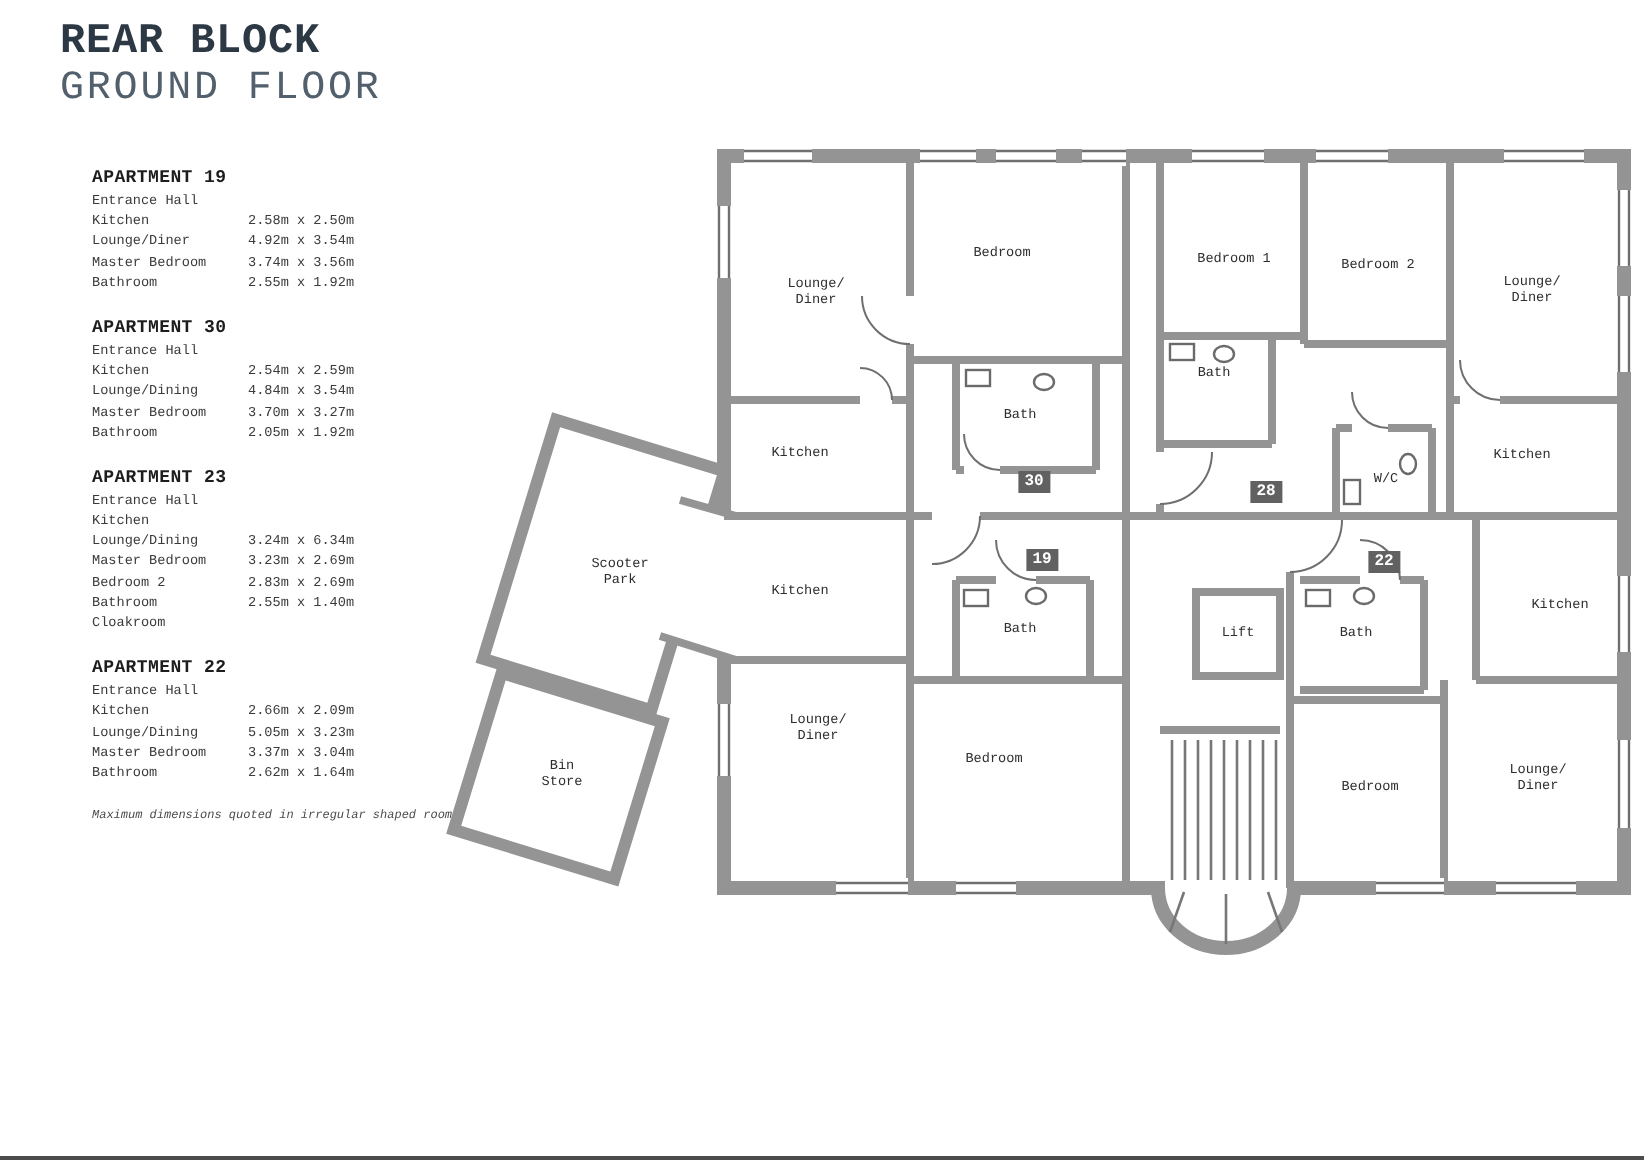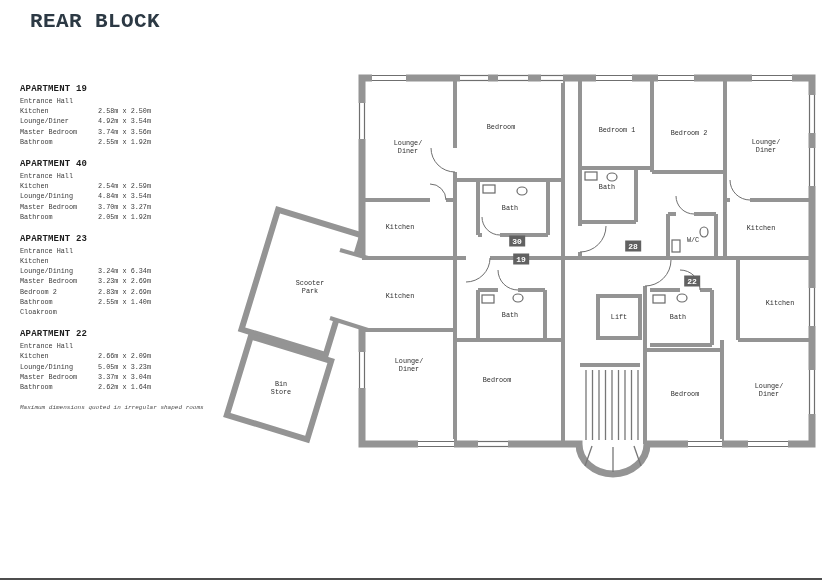--- a/index.html
+++ b/index.html
@@ -3,21 +3,21 @@
 <meta charset="utf-8">
 <style>
   html,body{margin:0;padding:0;background:#ffffff;}
   .page{position:relative;width:822px;height:580px;background:#ffffff;overflow:hidden;
         font-family:Liberation Mono, monospace;padding-left:12px;}
   
   .header{position:absolute;left:30px;top:10px;}
   .title{margin:0;font-size:21px;font-weight:700;color:#2c3944;letter-spacing:.4px;}
   .subtitle{margin:0;font-size:20px;font-weight:400;color:#51606c;letter-spacing:1.4px;}
   
-  .sidebar{position:absolute;left:20px;top:84px;width:190px;}
+  .sidebar{position:absolute;left:46px;top:84px;width:190px;}
   .apt-block{margin-bottom:12px;}
   .apt-title{font-size:9px;font-weight:700;color:#1d1d1d;margin-bottom:2px;letter-spacing:.2px;}
   .apt-row{display:flex;font-size:6.8px;color:#3b3b3b;line-height:1.5;}
   .rlabel{width:78px;flex:none;}
   .rdims{flex:1;}
   .footnote{margin-top:9px;font-size:6px;font-style:italic;color:#4b4b4b;}
   
   .plan-svg{position:absolute;left:0;top:0;}
   .plan-label{position:absolute;transform:translate(-50%,-50%);font-size:6.8px;line-height:1.25;
               color:#2e2e2e;text-align:center;white-space:pre-line;}
@@ -27,20 +27,21 @@
   .edge-right{position:absolute;right:0;top:0;width:2px;height:100%;background:#4d4d4d;}
   .edge-bottom{position:absolute;left:0;bottom:0;width:100%;height:2px;background:#4d4d4d;}
 </style>
 </head>
 <body>
 
 <div class="page">
 
   <div class="header">
     <h1 class="title">REAR BLOCK</h1>
+    <h2 class="subtitle">GROUND FLOOR</h2>
   </div>
 
   <div class="sidebar">
 
     <div class="apt-block">
       <div class="apt-title">APARTMENT 19</div>
       <div class="apt-row">
           <span class="rlabel">Entrance Hall</span>
           <span class="rdims"></span>
         </div>
@@ -56,21 +57,21 @@
           <span class="rlabel">Master Bedroom</span>
           <span class="rdims">3.74m x 3.56m</span>
         </div>
       <div class="apt-row">
           <span class="rlabel">Bathroom</span>
           <span class="rdims">2.55m x 1.92m</span>
         </div>
     </div>
 
     <div class="apt-block">
-      <div class="apt-title">APARTMENT 40</div>
+      <div class="apt-title">APARTMENT 30</div>
       <div class="apt-row">
           <span class="rlabel">Entrance Hall</span>
           <span class="rdims"></span>
         </div>
       <div class="apt-row">
           <span class="rlabel">Kitchen</span>
           <span class="rdims">2.54m x 2.59m</span>
         </div>
       <div class="apt-row">
           <span class="rlabel">Lounge/Dining</span>
@@ -341,18 +342,18 @@
   <div class="plan-label" style="left:685px;top:394px">Bedroom</div>
   <div class="plan-label" style="left:769px;top:390px">Lounge/
 Diner</div>
   <div class="plan-label" style="left:310px;top:287px">Scooter
 Park</div>
   <div class="plan-label" style="left:281px;top:388px">Bin
 Store</div>
 
   <div class="plan-badge" style="left:517px;top:241px">30</div>
   <div class="plan-badge" style="left:633px;top:246px">28</div>
-  <div class="plan-badge" style="left:521px;top:259px">19</div>
+  <div class="plan-badge" style="left:521px;top:280px">19</div>
   <div class="plan-badge" style="left:692px;top:281px">22</div>
 
   <div class="edge-right"></div>
   <div class="edge-bottom"></div>
 </div>
 
 </body></html>

